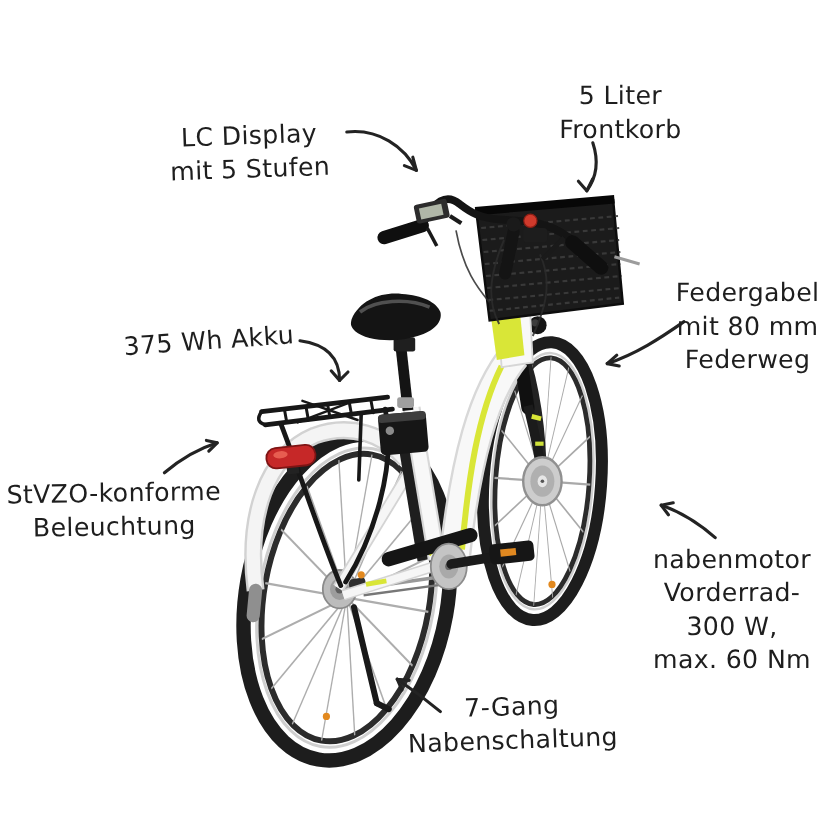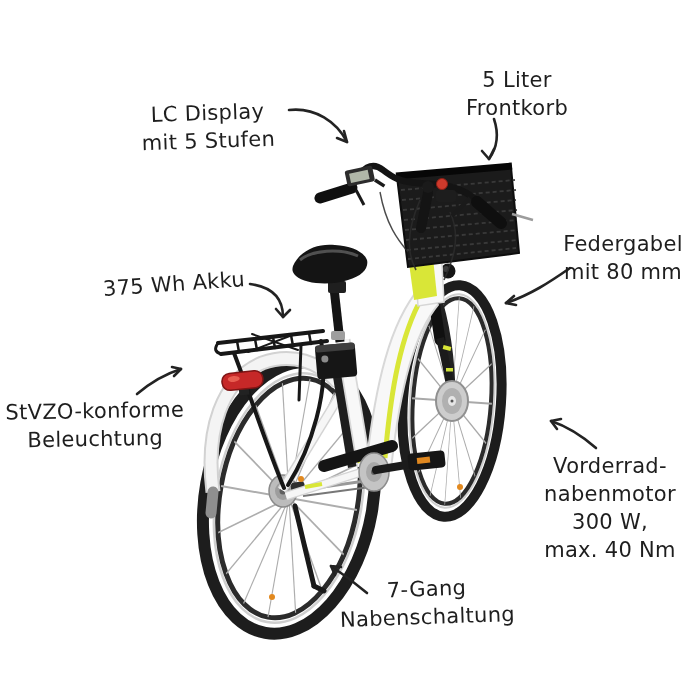--- a/index.html
+++ b/index.html
@@ -248,36 +248,37 @@
   </div>
 
   <div class="label" style="left:517px;top:66px;transform:translateX(-50%);">
     <span>5 Liter</span>
     <span>Frontkorb</span>
   </div>
 
   <div class="label" style="left:605px;top:230px;transform:translateX(-50%);margin-left:18px;">
     <span>Federgabel</span>
     <span>mit 80 mm</span>
+    <span>Federweg</span>
   </div>
 
   <div class="label" style="left:174px;top:270px;transform:translateX(-50%) rotate(-4deg);">
     <span>375 Wh Akku</span>
   </div>
 
   <div class="label" style="left:95px;top:397px;transform:translateX(-50%) rotate(-1deg);">
     <span>StVZO-konforme</span>
     <span>Beleuchtung</span>
   </div>
 
   <div class="label" style="left:610px;top:452px;transform:translateX(-50%);">
+    <span>nabenmotor</span>
     <span>Vorderrad-</span>
-    <span>nabenmotor</span>
     <span>300 W,</span>
-    <span>max. 40 Nm</span>
+    <span>max. 60 Nm</span>
   </div>
 
   <div class="label" style="left:427px;top:575px;transform:translateX(-50%) rotate(-2deg);">
     <span>7-Gang</span>
     <span>Nabenschaltung</span>
   </div>
 
 </div>
 
 </body></html>

